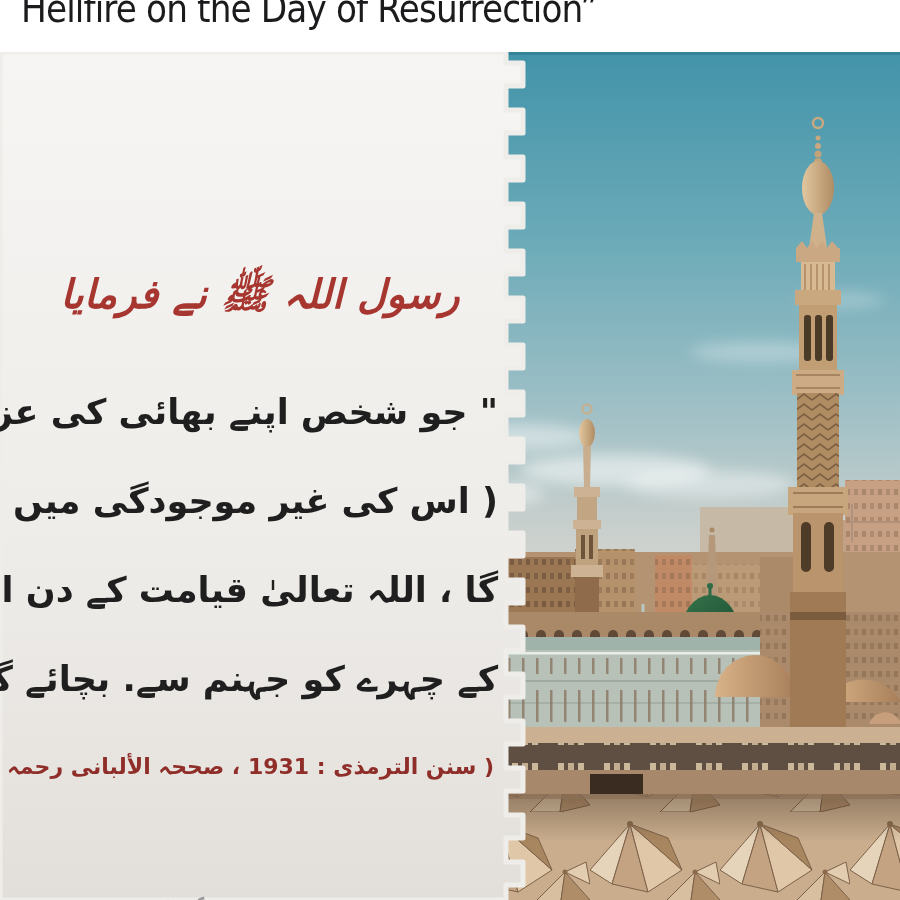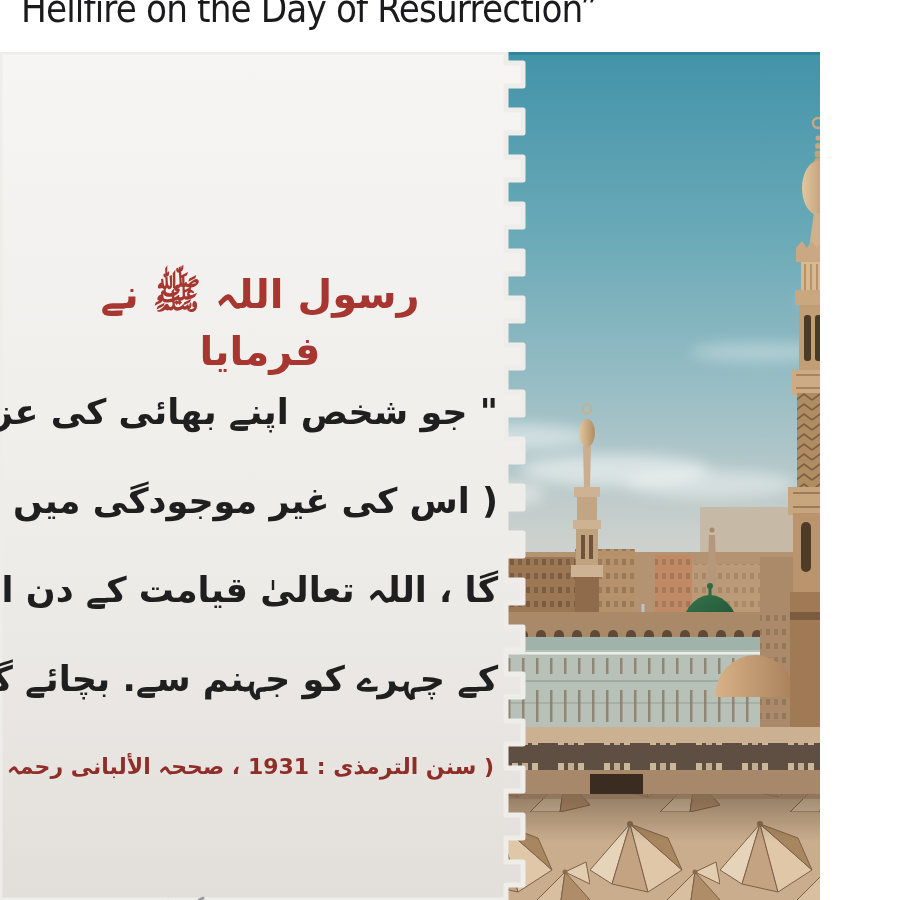--- a/index.html
+++ b/index.html
@@ -1,29 +1,29 @@
 <!DOCTYPE html>
 <html><head>
 <meta charset="utf-8">
 <style>
   html,body{margin:0;padding:0;background:#ffffff;}
-  .stage{position:relative;width:820px;height:900px;overflow:hidden;background:#ffffff;
+  .stage{position:relative;width:900px;height:900px;overflow:hidden;background:#ffffff;
          font-family:"Liberation Sans",sans-serif;}
   
   .caption{position:absolute;top:-14px;left:21px;white-space:nowrap;
            font-family:"DejaVu Sans",sans-serif;font-size:39px;font-weight:normal;
            letter-spacing:-1px;color:#1b1b1d;transform:scaleX(.88);transform-origin:left top;}
   
   .poster{position:absolute;left:0;top:52px;width:900px;height:848px;}
   .photo-svg{position:absolute;left:460px;top:0;width:440px;height:848px;display:block;}
   .panel-svg{position:absolute;left:0;top:0;width:540px;height:848px;display:block;}
   
   .urdu{direction:rtl;text-align:center;font-family:"DejaVu Sans",sans-serif;}
   .heading{position:absolute;left:40px;top:218px;width:440px;font-size:40px;font-weight:bold;
-           color:#a6362f;}
+           color:#a6362f;font-style:italic;}
   .hadith{position:absolute;left:10px;top:320px;width:488px;}
   .hadith .line{height:89px;line-height:80px;font-size:35px;font-weight:bold;color:#1f1f1f;
                 white-space:nowrap;}
   .reference{position:absolute;left:14px;top:702px;width:480px;font-size:22px;font-weight:bold;
              color:#8f2e29;white-space:nowrap;}
   
   .signature{position:absolute;left:108px;top:843px;width:140px;direction:rtl;
              font-family:"DejaVu Sans",sans-serif;font-size:23px;line-height:26px;font-weight:bold;
              color:#9b9b9b;transform:rotate(-14deg);text-align:center;}
 </style>

